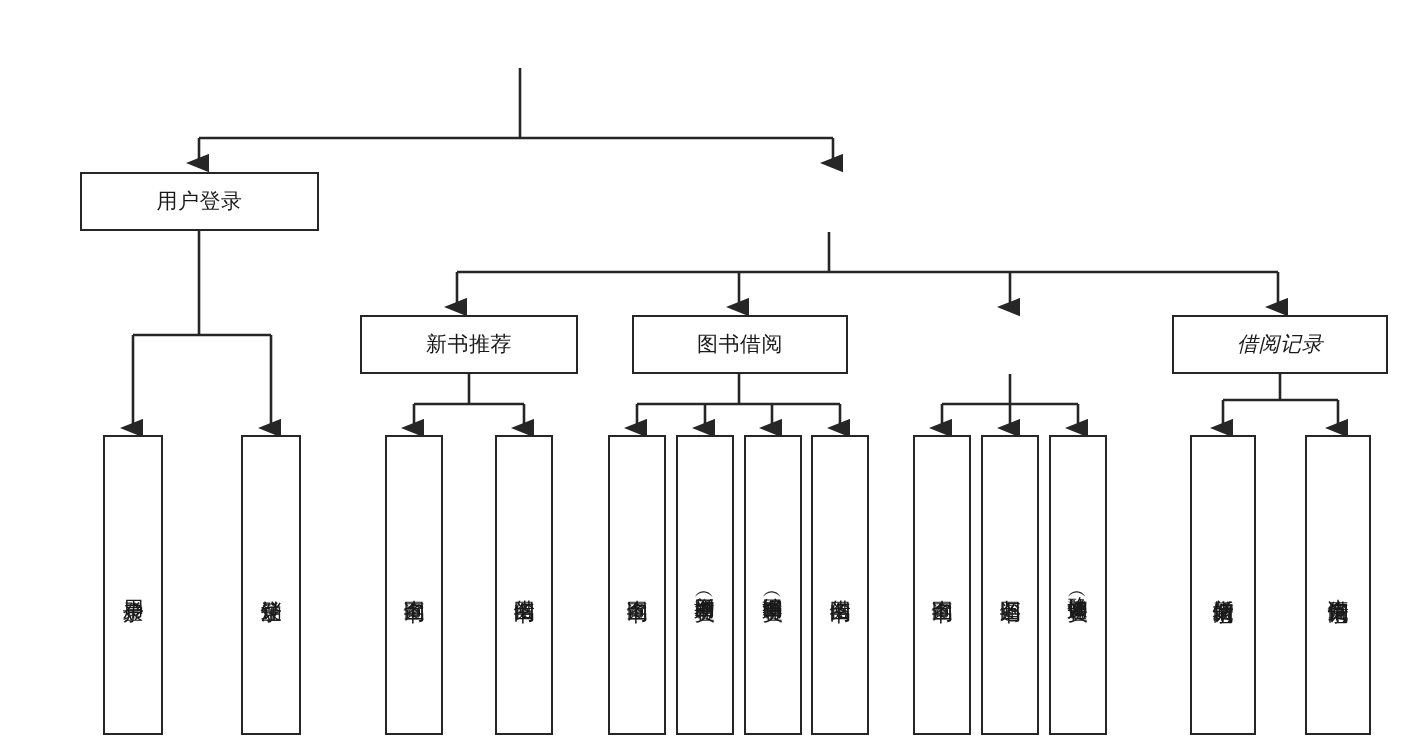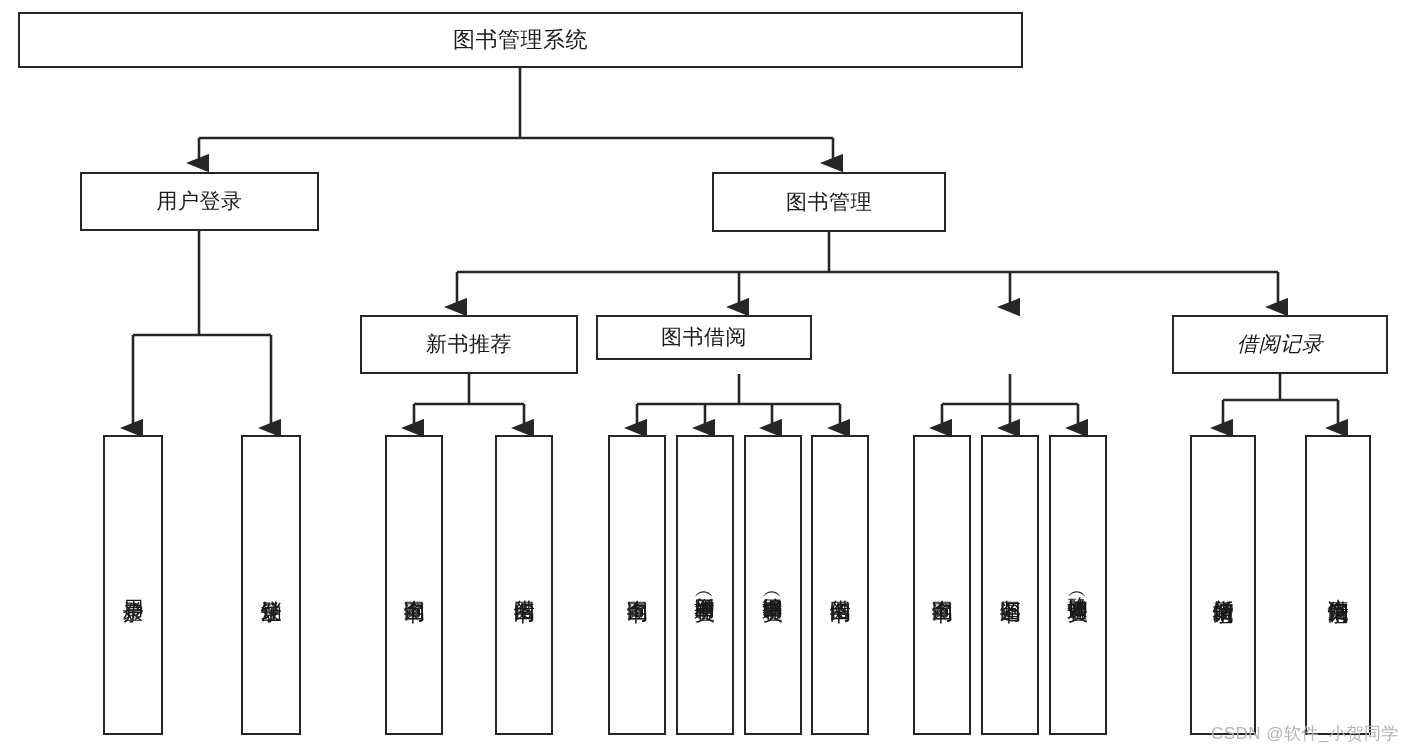--- a/index.html
+++ b/index.html
@@ -121,35 +121,29 @@
       <path d="M1010,404 L1010,427" marker-end="url(#arrow)"></path>
       <path d="M1078,404 L1078,427" marker-end="url(#arrow)"></path>
 
       <path d="M1280,374 L1280,400"></path>
       <path d="M1223,400 L1338,400"></path>
       <path d="M1223,400 L1223,427" marker-end="url(#arrow)"></path>
       <path d="M1338,400 L1338,427" marker-end="url(#arrow)"></path>
     </g>
   </svg>
 
-  <div class="node root horiz" style="left:18px; top:12px; width:1005px; height:56px;">
-    <span class="lbl">图书管理系统</span>
-  </div>
 
   <div class="node horiz" style="left:80px; top:172px; width:239px; height:59px;">
     <span class="lbl">用户登录</span>
-  </div>
-  <div class="node horiz" style="left:712px; top:172px; width:234px; height:60px;">
-    <span class="lbl">图书管理</span>
   </div>
 
   <div class="node horiz" style="left:360px; top:315px; width:218px; height:59px;">
     <span class="lbl">新书推荐</span>
   </div>
-  <div class="node horiz" style="left:596px; top:315px; width:216px; height:45px;">
+  <div class="node horiz" style="left:632px; top:315px; width:216px; height:59px;">
     <span class="lbl">图书借阅</span>
   </div>
   <div class="node horiz" style="left:1172px; top:315px; width:216px; height:59px;font-style:italic;">
     <span class="lbl">借阅记录</span>
   </div>
 
   <div class="node vert" style="left:103px; top:435px; width:60px; height:300px;">
     <span class="lbl">用户登录</span>
   </div>
   <div class="node vert" style="left:241px; top:435px; width:60px; height:300px;">
@@ -186,15 +180,14 @@
     <span class="lbl">确认归还（管理员）</span>
   </div>
 
   <div class="node vert" style="left:1190px; top:435px; width:66px; height:300px;">
     <span class="lbl">新增借阅记录</span>
   </div>
   <div class="node vert" style="left:1305px; top:435px; width:66px; height:300px;">
     <span class="lbl">查询借阅记录</span>
   </div>
 
-  <div id="watermark">CSDN @软件_小贺同学</div>
 
 </div>
 
 </body></html>

